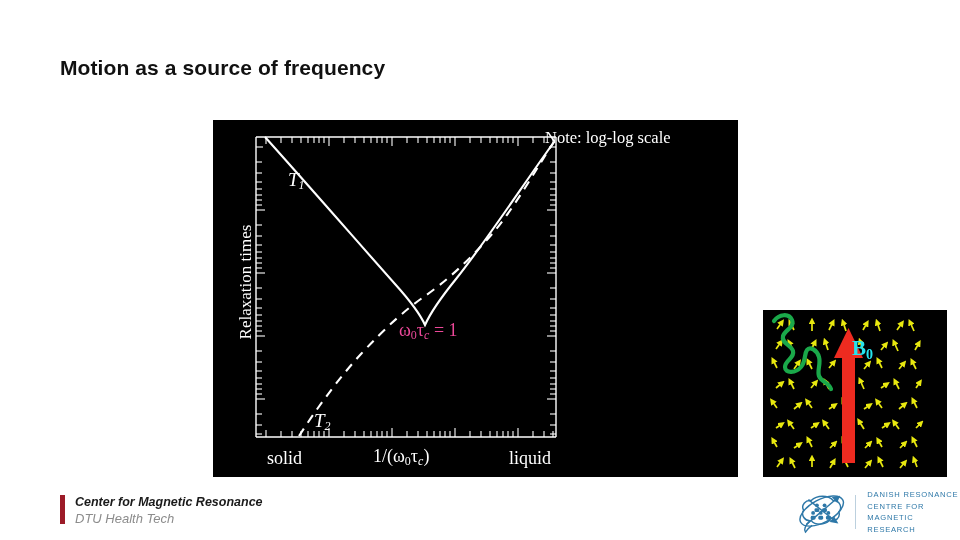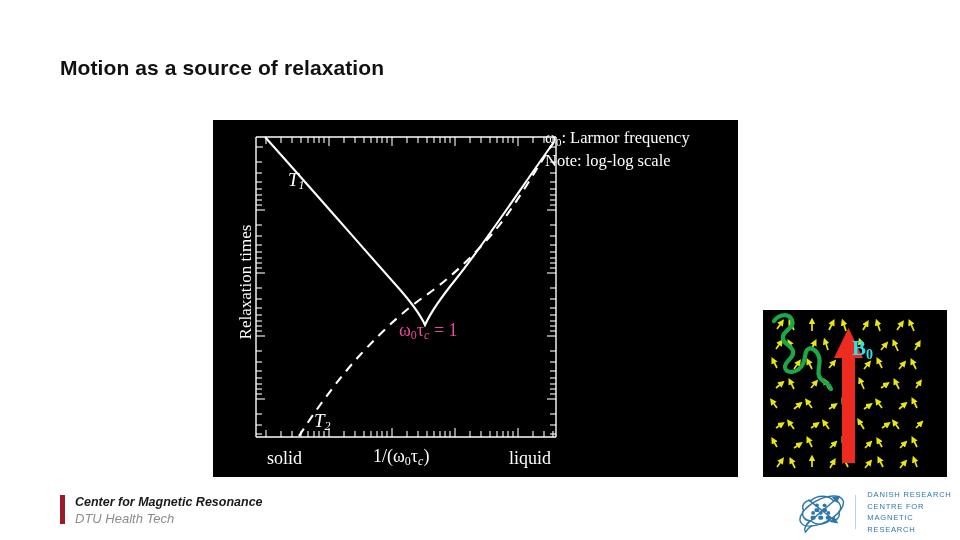--- a/index.html
+++ b/index.html
@@ -80,21 +80,21 @@
   .logo-mark{width:56px;height:46px;}
   .logo-div{width:1px;height:34px;background:#bcd0de;margin:0 11px 0 7px;}
   .logo-txt{
     font-size:7.6px;color:#2e78a8;line-height:1.52;
     letter-spacing:.75px;
   }
 </style>
 </head>
 <body>
 
-<div class="slide-title">Motion as a source of relaxation</div>
+<div class="slide-title">Motion as a source of frequency</div>
 
 <div class="chart-panel">
   <div class="chart-inner">
 
     <svg class="chart-svg" viewBox="0 0 525 357">
 
       <g stroke="#ffffff" stroke-width="1.4" fill="none">
         <line x1="43" y1="17" x2="343" y2="17"></line>
         <line x1="43" y1="317" x2="343" y2="317"></line>
         <line x1="43" y1="17" x2="43" y2="317"></line>
@@ -261,21 +261,20 @@
 
       <path fill="none" stroke="#ffffff" stroke-width="2.1" d="M 52,17 C 96,66 150,128 182,164 C 200,184 208,196 212,205
                C 216,196 226,180 243,159 C 272,123 312,62 341,22"></path>
 
       <path fill="none" stroke="#ffffff" stroke-width="2.1" stroke-dasharray="9 7" d="M 86,316 C 104,288 126,258 148,234 C 172,208 192,190 212,176
                C 232,162 252,144 272,122 C 300,92 322,50 341,22"></path>
 
     </svg>
 
     <div class="legend">
-      <div><span>ω</span><span class="sub">0</span><span>: Larmor frequency</span></div>
       <div>Note: log-log scale</div>
     </div>
 
     <div class="ylabel">Relaxation times</div>
 
     <div class="xtick-text x-solid">solid</div>
     <div class="xtick-text x-mid"><span>1/(</span><span>ω</span><span class="sub" style="font-size:12px;vertical-align:-.28em;">0</span><span>τ</span><span class="subi" style="font-size:12px;vertical-align:-.28em;font-style:italic;">c</span><span>)</span></div>
     <div class="xtick-text x-liquid">liquid</div>
 
     <div class="curve-label lab-t1"><span>T</span><span style="font-size:12px;vertical-align:-.28em;">1</span></div>
@@ -427,17 +426,17 @@
       <circle cx="19" cy="24" r="2"></circle>
         <rect x="16.5" y="27" width="5" height="4" rx="1.4"></rect>
       <circle cx="27" cy="24" r="2"></circle>
         <rect x="24.5" y="27" width="5" height="4" rx="1.4"></rect>
       <circle cx="35" cy="24" r="2"></circle>
         <rect x="32.5" y="27" width="5" height="4" rx="1.4"></rect>
     </g>
   </svg>
   <div class="logo-div"></div>
   <div class="logo-txt">
-    <div>DANISH RESEARCH</div>
+    <div>DANISH RESONANCE</div>
     <div>CENTRE FOR</div>
     <div>MAGNETIC RESEARCH</div>
   </div>
 </div>
 
 </body></html>

